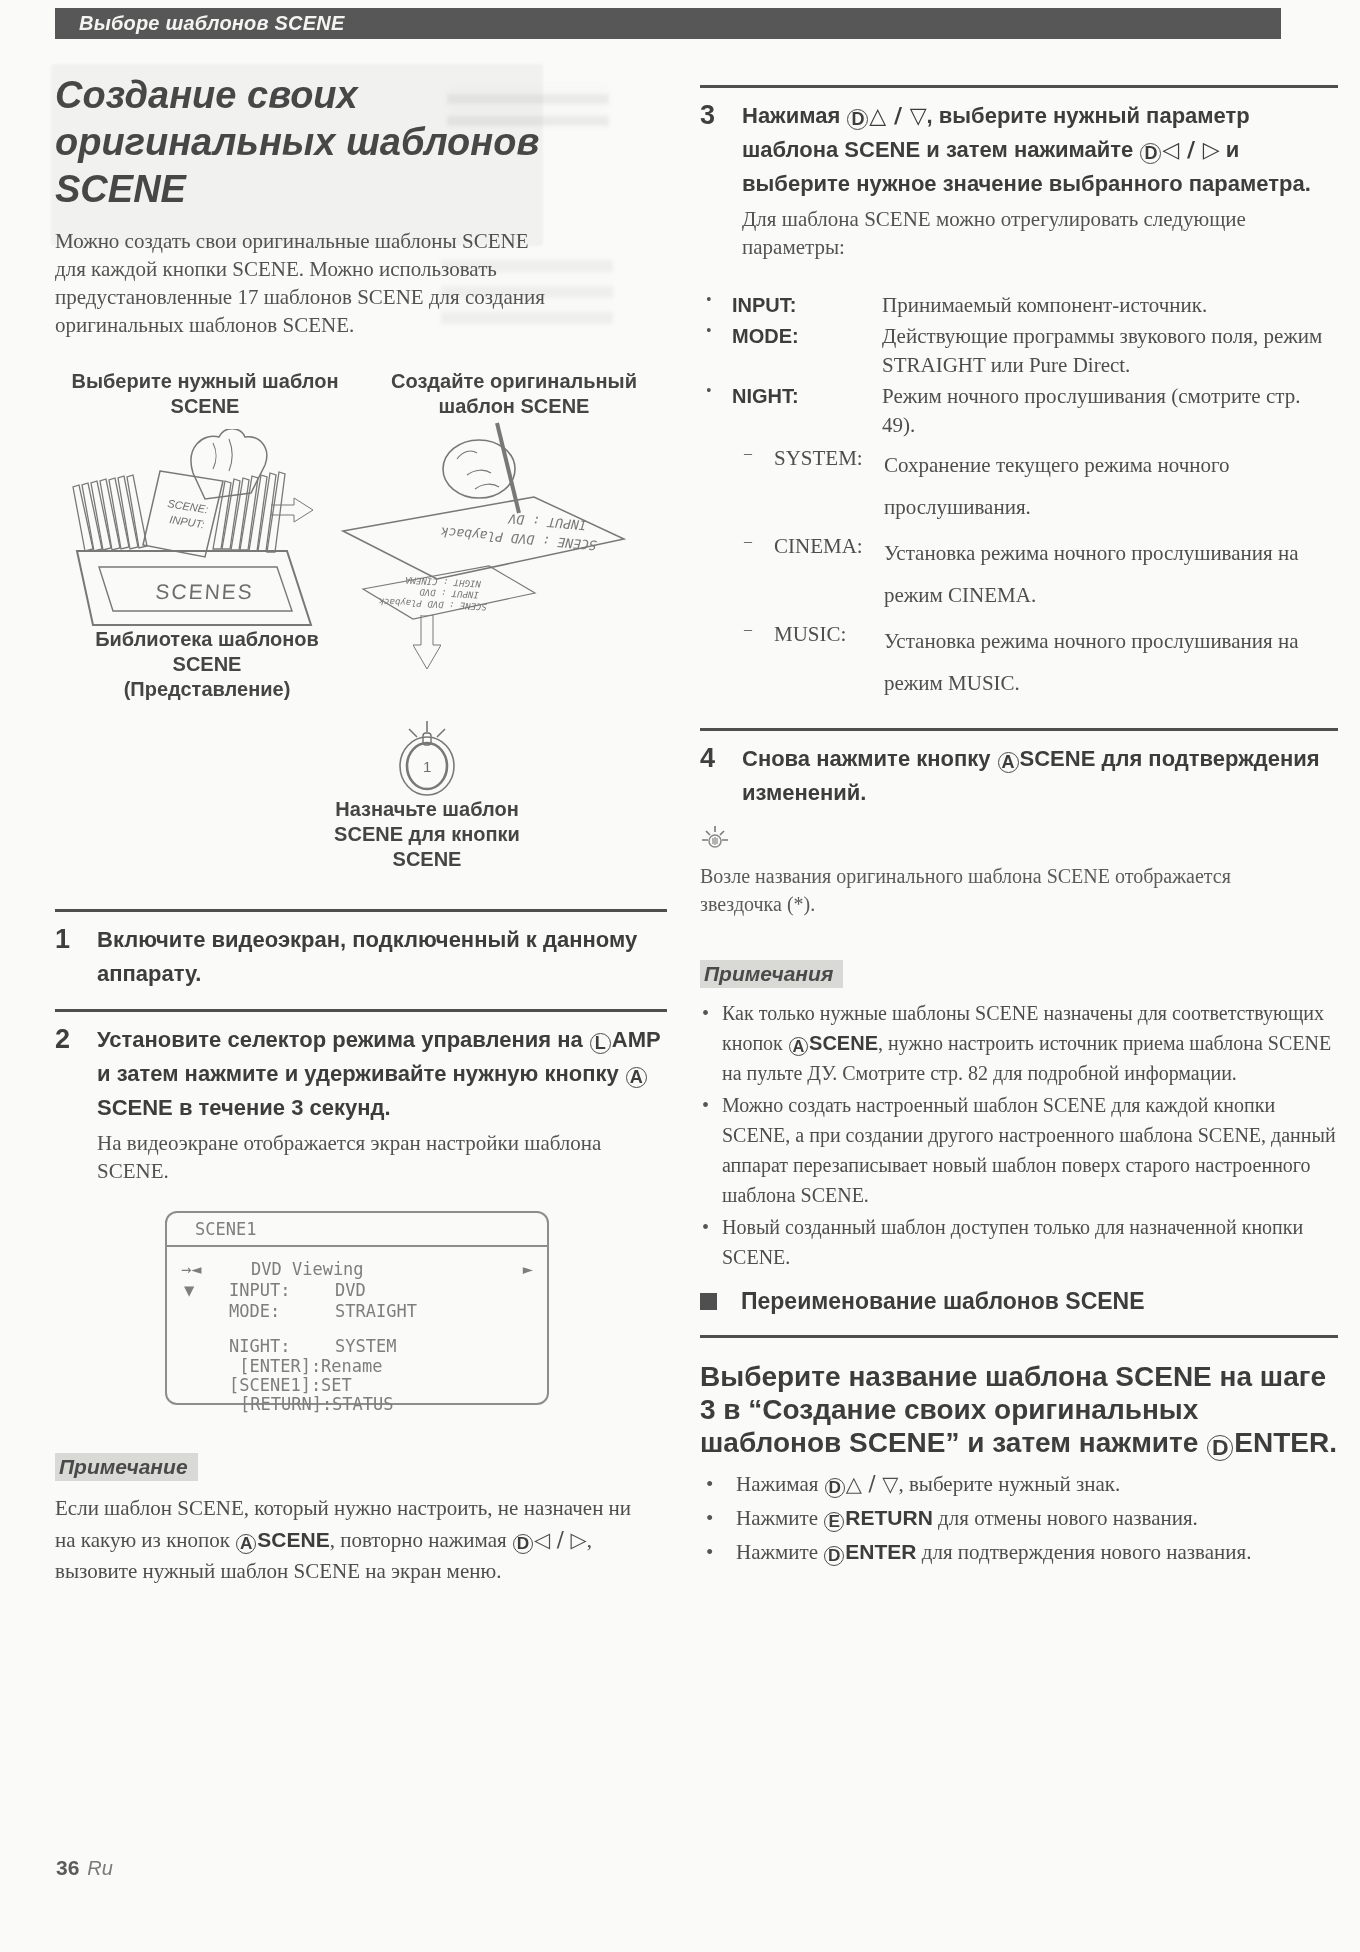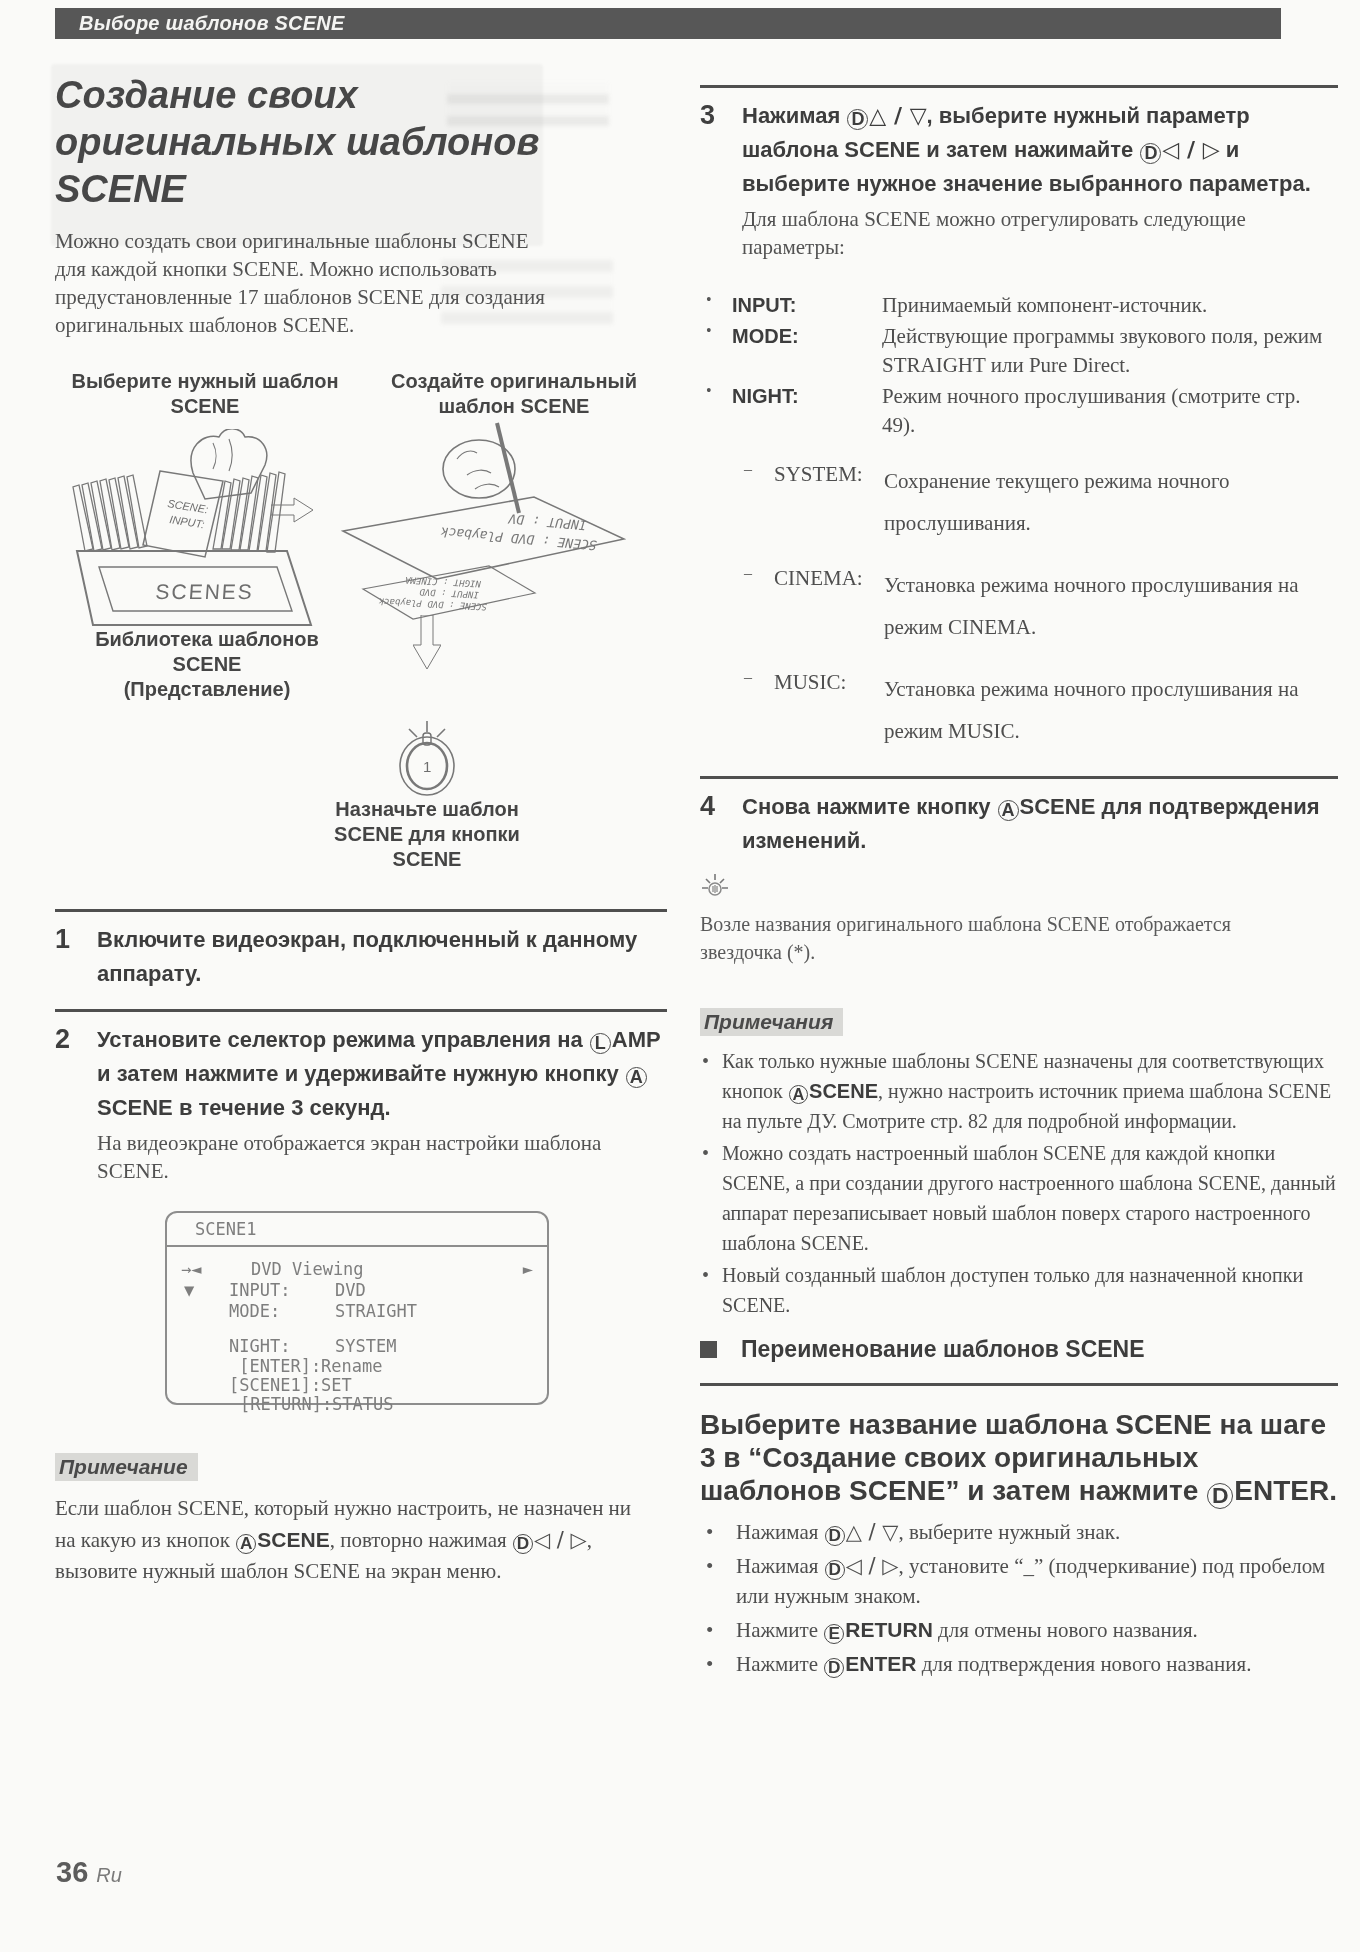--- a/index.html
+++ b/index.html
@@ -69,41 +69,41 @@
           font-size:21px;color:#4a4a4a;}
   .note-t{margin-top:12px;width:590px;font-size:21px;line-height:31px;}
   
   .params{margin-top:30px;}
   .param-row{display:flex;margin-top:2px;}
   .pb{flex:none;width:26px;padding-left:6px;}
   .pb::before{content:"•";color:#555;}
   .pname{flex:none;width:150px;font-family:"Liberation Sans",sans-serif;font-weight:700;
          font-size:20px;color:#3d3d3d;line-height:29px;}
   .pdesc{flex:1;font-size:21px;line-height:29px;}
-  .sub-row{display:flex;margin-left:44px;margin-top:20px;}
+  .sub-row{display:flex;margin-left:44px;margin-top:4px;}
   .sd{flex:none;width:30px;}
   .sd::before{content:"–";color:#555;}
   .sname{flex:none;width:110px;font-size:21px;line-height:29px;}
   .sdesc{flex:1;font-size:21px;line-height:42px;}
   
   .tipicon{margin-top:14px;}
   .tip-t{margin-top:4px;width:560px;font-size:20px;line-height:28px;color:#5a5a5a;}
   
   .nb{position:relative;padding-left:22px;font-size:20px;line-height:30px;margin-top:2px;}
   .nb::before{content:"•";position:absolute;left:2px;color:#555;}
   
   .sec-h{margin-top:16px;font-family:"Liberation Sans",sans-serif;font-weight:700;
          font-size:23px;color:#3d3d3d;display:flex;align-items:center;}
   .sec-h::before{content:"";width:17px;height:17px;background:#4f4f4f;margin-right:24px;flex:none;}
   .lead{margin-top:22px;font-size:28px;line-height:33px;}
   .rb{position:relative;padding-left:36px;font-size:21px;line-height:30px;margin-top:4px;}
   .rb::before{content:"•";position:absolute;left:6px;color:#555;}
   
   .footer{position:absolute;left:56px;top:1856px;}
-  .pgnum{font-family:"Liberation Sans",sans-serif;font-weight:700;font-size:29px;color:#5c5c5c;}
+  .pgnum{font-family:"Liberation Sans",sans-serif;font-weight:700;font-size:21px;color:#5c5c5c;}
   .pglang{font-family:"Liberation Sans",sans-serif;font-style:italic;font-size:20px;color:#7a7a7a;
           margin-left:8px;}
 </style>
 </head>
 <body>
 
 <div class="page">
 
   <div class="hdr-bar">
     <span>Выборе шаблонов SCENE</span>
@@ -316,21 +316,20 @@
     </div>
 
     <div class="sec-h">
         <span>Переименование шаблонов SCENE</span>
       </div>
     <div class="rule" style="margin-top:20px"></div>
     <div class="lead bold"><span>Выберите название шаблона SCENE на шаге 3 в “Создание своих оригинальных шаблонов SCENE” и затем нажмите </span><span class="circ">D</span><span class="b">ENTER</span><span>.</span></div>
 
     <div style="margin-top:8px">
       <div class="rb"><span>Нажимая </span><span class="circ">D</span><span class="tri">△ / ▽</span><span>, выберите нужный знак.</span></div>
-      <div class="rb"><span>Нажимая </span><span class="circ">D</span><span class="tri">◁ / ▷</span><span>, установите “_” (подчеркивание) под пробелом или нужным знаком.</span></div>
       <div class="rb"><span>Нажмите </span><span class="circ">E</span><span class="b">RETURN</span><span> для отмены нового названия.</span></div>
       <div class="rb"><span>Нажмите </span><span class="circ">D</span><span class="b">ENTER</span><span> для подтверждения нового названия.</span></div>
     </div>
   </div>
 
   <div class="footer">
     <span class="pgnum">36</span><span class="pglang">Ru</span>
   </div>
 </div>
 

